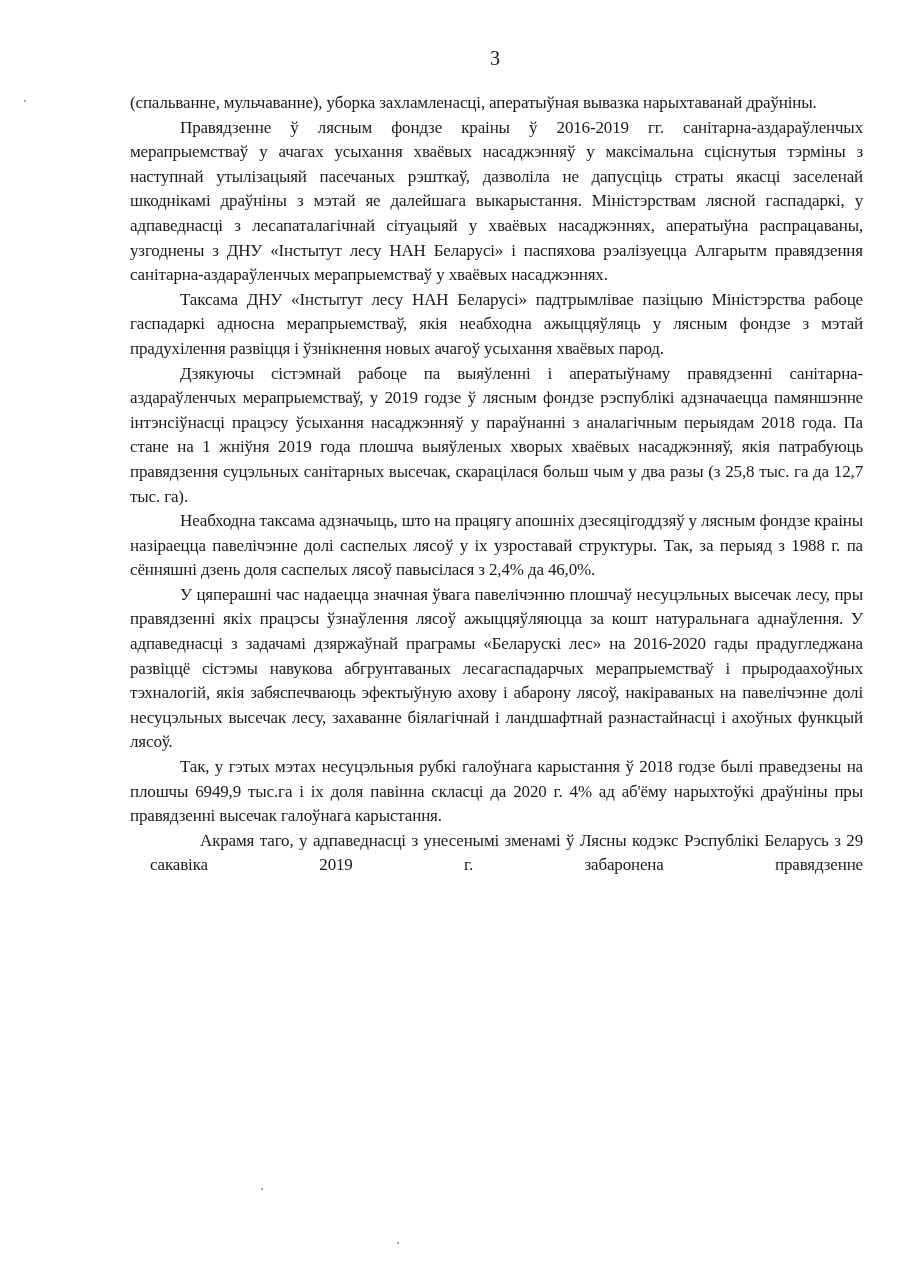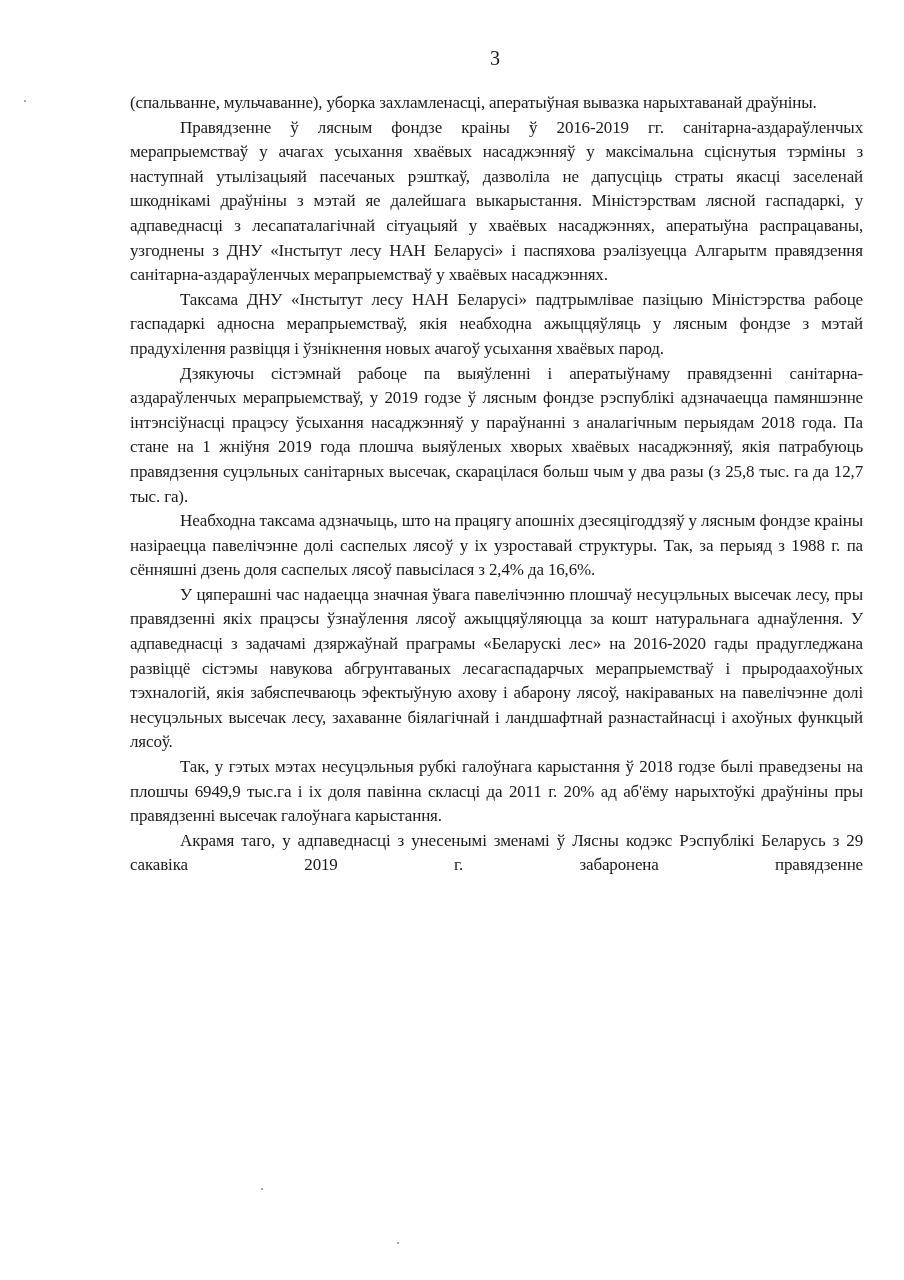--- a/index.html
+++ b/index.html
@@ -36,42 +36,43 @@
     }
     .body-text p {
       margin: 0;
       text-indent: 0;
     }
     .body-text p.indent {
       text-indent: 50px;
     }
     .body-text p.last-justify {
       text-align-last: justify;
+      margin-left: 20px;
     }
     .speck {
       position: absolute;
       width: 2px;
       height: 2px;
       background: #888;
       border-radius: 1px;
     }
   </style>
 </head>
 <body>
 
 <div>
   <div class="page-number">3</div>
 
   <div class="body-text">
     <p>(спальванне, мульчаванне), уборка захламленасці, аператыўная вывазка нарыхтаванай драўніны.</p>
     <p class="indent">Правядзенне ў лясным фондзе краіны ў 2016-2019 гг. санітарна-аздараўленчых мерапрыемстваў у ачагах усыхання хваёвых насаджэнняў у максімальна сціснутыя тэрміны з наступнай утылізацыяй пасечаных рэшткаў, дазволіла не дапусціць страты якасці заселенай шкоднікамі драўніны з мэтай яе далейшага выкарыстання. Міністэрствам лясной гаспадаркі, у адпаведнасці з лесапаталагічнай сітуацыяй у хваёвых насаджэннях, аператыўна распрацаваны, узгоднены з ДНУ «Інстытут лесу НАН Беларусі» і паспяхова рэалізуецца Алгарытм правядзення санітарна-аздараўленчых мерапрыемстваў у хваёвых насаджэннях.</p>
     <p class="indent">Таксама ДНУ «Інстытут лесу НАН Беларусі» падтрымлівае пазіцыю Міністэрства рабоце гаспадаркі адносна мерапрыемстваў, якія неабходна ажыццяўляць у лясным фондзе з мэтай прадухілення развіцця і ўзнікнення новых ачагоў усыхання хваёвых парод.</p>
     <p class="indent">Дзякуючы сістэмнай рабоце па выяўленні і аператыўнаму правядзенні санітарна-аздараўленчых мерапрыемстваў, у 2019 годзе ў лясным фондзе рэспублікі адзначаецца памяншэнне інтэнсіўнасці працэсу ўсыхання насаджэнняў у параўнанні з аналагічным перыядам 2018 года. Па стане на 1 жніўня 2019 года плошча выяўленых хворых хваёвых насаджэнняў, якія патрабуюць правядзення суцэльных санітарных высечак, скарацілася больш чым у два разы (з 25,8 тыс. га да 12,7 тыс. га).</p>
-    <p class="indent">Неабходна таксама адзначыць, што на працягу апошніх дзесяцігоддзяў у лясным фондзе краіны назіраецца павелічэнне долі саспелых лясоў у іх узроставай структуры. Так, за перыяд з 1988 г. па сённяшні дзень доля саспелых лясоў павысілася з 2,4% да 16,6%.</p>
+    <p class="indent">Неабходна таксама адзначыць, што на працягу апошніх дзесяцігоддзяў у лясным фондзе краіны назіраецца павелічэнне долі саспелых лясоў у іх узроставай структуры. Так, за перыяд з 1988 г. па сённяшні дзень доля саспелых лясоў павысілася з 2,4% да 46,0%.</p>
     <p class="indent">У цяперашні час надаецца значная ўвага павелічэнню плошчаў несуцэльных высечак лесу, пры правядзенні якіх працэсы ўзнаўлення лясоў ажыццяўляюцца за кошт натуральнага аднаўлення. У адпаведнасці з задачамі дзяржаўнай праграмы «Беларускі лес» на 2016-2020 гады прадугледжана развіццё сістэмы навукова абгрунтаваных лесагаспадарчых мерапрыемстваў і прыродаахоўных тэхналогій, якія забяспечваюць эфектыўную ахову і абарону лясоў, накіраваных на павелічэнне долі несуцэльных высечак лесу, захаванне біялагічнай і ландшафтнай разнастайнасці і ахоўных функцый лясоў.</p>
-    <p class="indent">Так, у гэтых мэтах несуцэльныя рубкі галоўнага карыстання ў 2018 годзе былі праведзены на плошчы 6949,9 тыс.га і іх доля павінна скласці да 2011 г. 20% ад аб'ёму нарыхтоўкі драўніны пры правядзенні высечак галоўнага карыстання.</p>
+    <p class="indent">Так, у гэтых мэтах несуцэльныя рубкі галоўнага карыстання ў 2018 годзе былі праведзены на плошчы 6949,9 тыс.га і іх доля павінна скласці да 2020 г. 4% ад аб'ёму нарыхтоўкі драўніны пры правядзенні высечак галоўнага карыстання.</p>
     <p class="indent last-justify">Акрамя таго, у адпаведнасці з унесенымі зменамі ў Лясны кодэкс Рэспублікі Беларусь з 29 сакавіка 2019 г. забаронена правядзенне</p>
   </div>
 
   <span class="speck" style="left:24px; top:100px;"></span>
   <span class="speck" style="left:261px; top:1188px;"></span>
   <span class="speck" style="left:397px; top:1242px;"></span>
 </div>
 
 </body></html>

